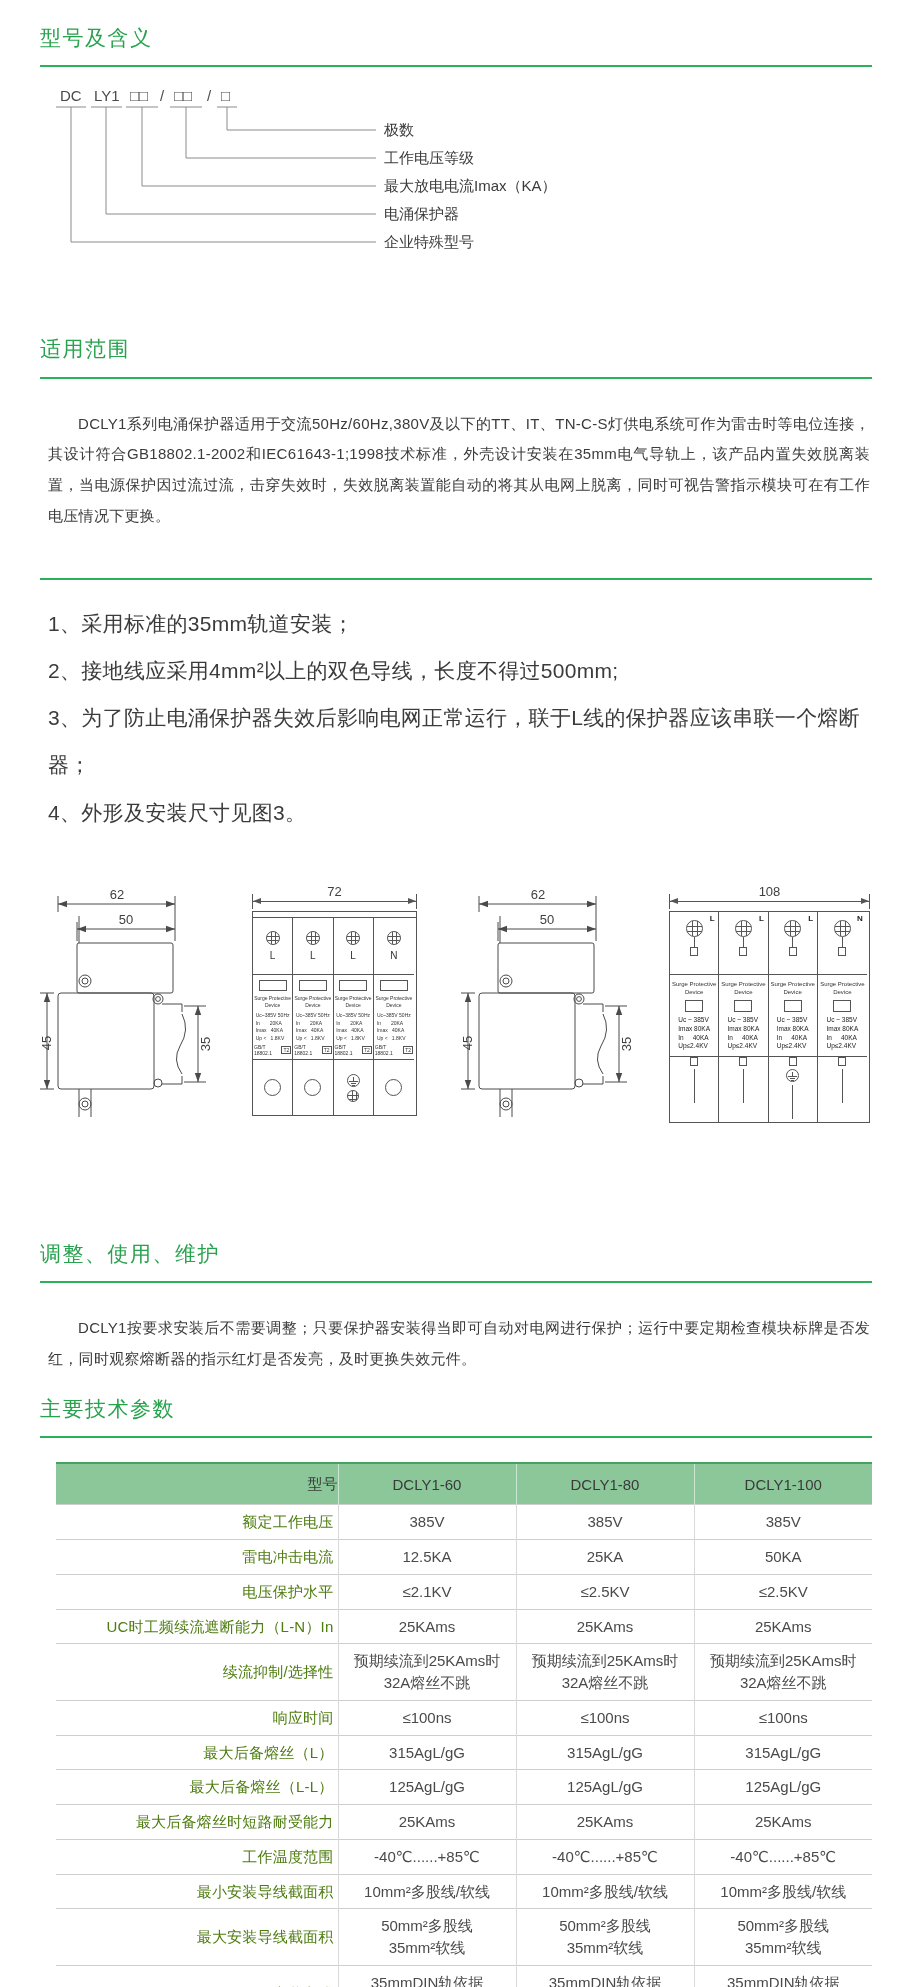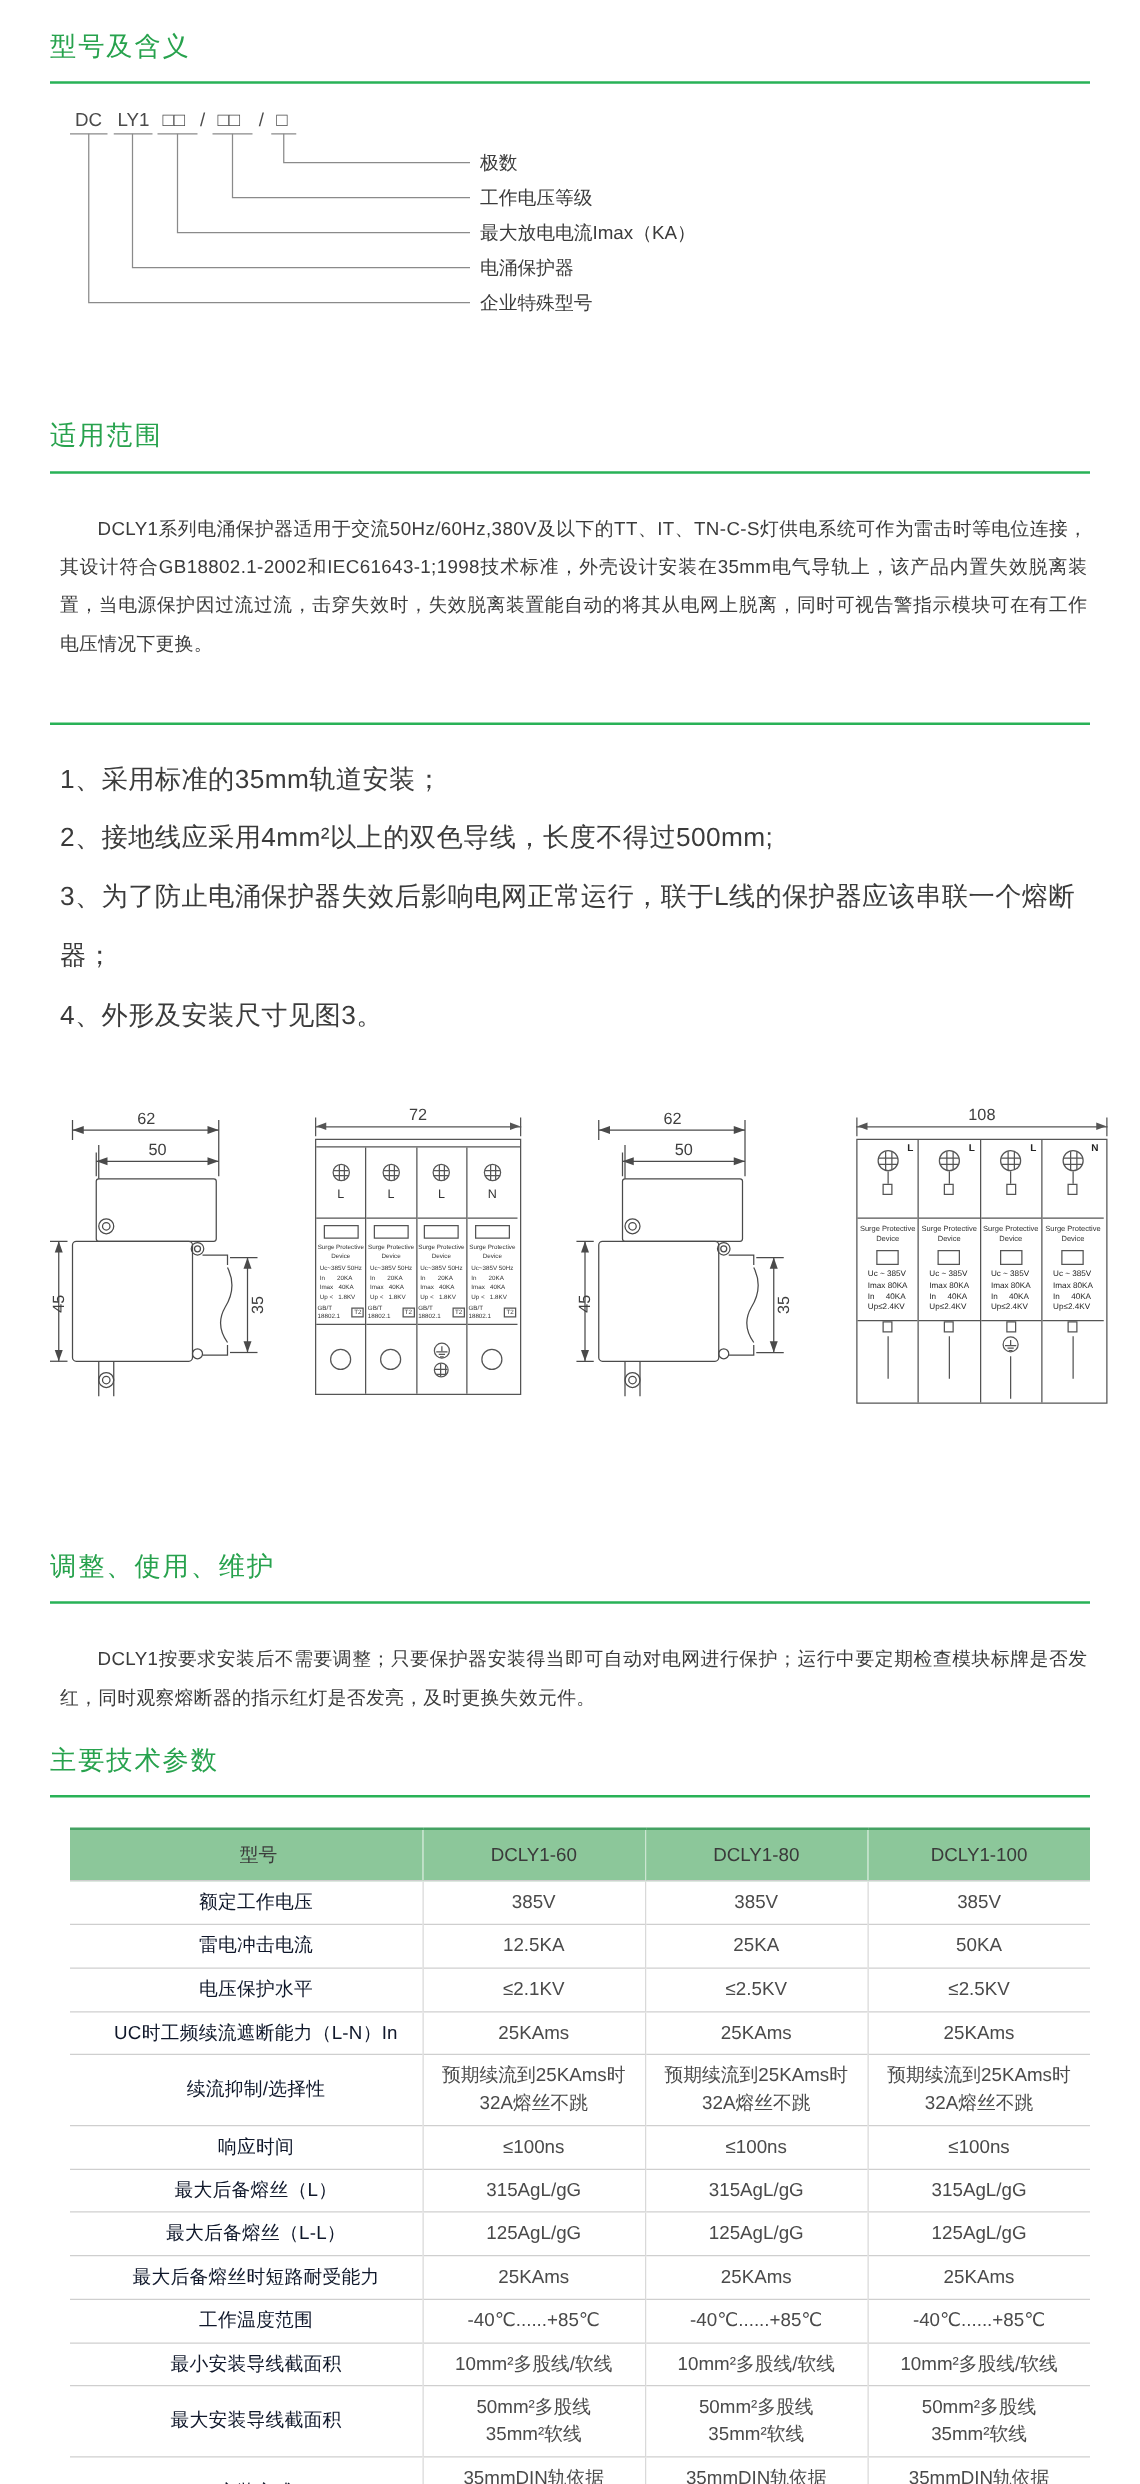--- a/index.html
+++ b/index.html
@@ -23,21 +23,21 @@
   .para{font-size:15px;line-height:2.05;text-align:justify;text-indent:2em;margin:30px 2px 0 8px;color:#3b3b3b;letter-spacing:.3px}
   .notes{list-style:none;margin:20px 0 0 8px}
   .notes li{font-size:21px;line-height:2.25;color:#3b3b3b;letter-spacing:.3px}
 
   
   .drawings{display:flex;align-items:flex-start;margin-top:50px}
   .sideview{flex:none}
   .fv-wrap{flex:none}
   .fv72-wrap{width:165px;margin-left:12px}
   .sideview.b{margin-left:44px}
-  .fv108-wrap{width:201px;margin-left:24px}
+  .fv108-wrap{width:201px;margin-left:8px}
 
   
   .dim{position:relative;height:22px;margin-bottom:3px}
   .dim .num{position:absolute;left:0;right:0;top:-2px;text-align:center;font-size:13px;color:#3f3f3f}
   .dim .dline{position:absolute;left:0;right:0;top:15px;height:1px;background:#555}
   .dim .tick{position:absolute;top:8px;width:1px;height:15px;background:#555}
   .dim .tick.l{left:0}.dim .tick.r{right:0}
   .dim .ah{position:absolute;top:12.5px;width:0;height:0;border-top:3px solid transparent;border-bottom:3px solid transparent}
   .dim .ah.l{left:1px;border-right:8px solid #555}
   .dim .ah.r{right:1px;border-left:8px solid #555}
@@ -93,24 +93,24 @@
   .mletter108{position:absolute;top:-6px;right:-12px;font-size:8px;font-weight:bold;color:#222}
   .m108 .t2sec{border-top:1px solid #555;border-bottom:1px solid #555;flex:none;padding:5px 1px;display:flex;flex-direction:column;align-items:center}
   .mdev108{font-size:6px;line-height:1.35;text-align:center;color:#333;white-space:pre-line}
   .mwin108{width:18px;height:12px;border:1px solid #555;margin:4px 0}
   .mspec108{font-size:6.5px;line-height:1.35;white-space:pre;color:#222;text-align:left}
   .m108 .t3{flex:1;display:flex;flex-direction:column;align-items:center;padding-top:0;gap:3px}
 
   
   .spec-table{border-collapse:collapse;margin:24px 0 0 16px;width:816px;table-layout:fixed;border-bottom:1px solid #cfcfcf}
   .spec-table th{background:#8cc79a;border-top:2px solid #44a263;font-weight:normal;font-size:15px;color:#3a3a3a;height:42px;text-align:center}
-  .spec-table th.c0{text-align:center;padding-left:20px;width:282px}
+  .spec-table th.c0{text-align:right;padding-left:20px;width:282px}
   .spec-table th + th{border-left:1px solid rgba(255,255,255,.55)}
   .spec-table td{border-top:1px solid #cfcfcf;font-size:15px;padding:6px 4px;text-align:center;white-space:pre-line;color:#4a4a4a;height:33px;line-height:1.45}
-  .spec-table td.rowlabel{text-align:center;padding-left:20px;color:#0f172a;white-space:normal;letter-spacing:.2px}
+  .spec-table td.rowlabel{text-align:right;padding-left:20px;color:#4d7c0f;white-space:normal;letter-spacing:.2px}
   .spec-table td + td{border-left:1px solid #d9d9d9}
 </style>
 </head>
 <body>
 
 <div class="page">
 
   <div>
     <h2 class="sec-heading">型号及含义</h2>
     <div class="rule"></div>

